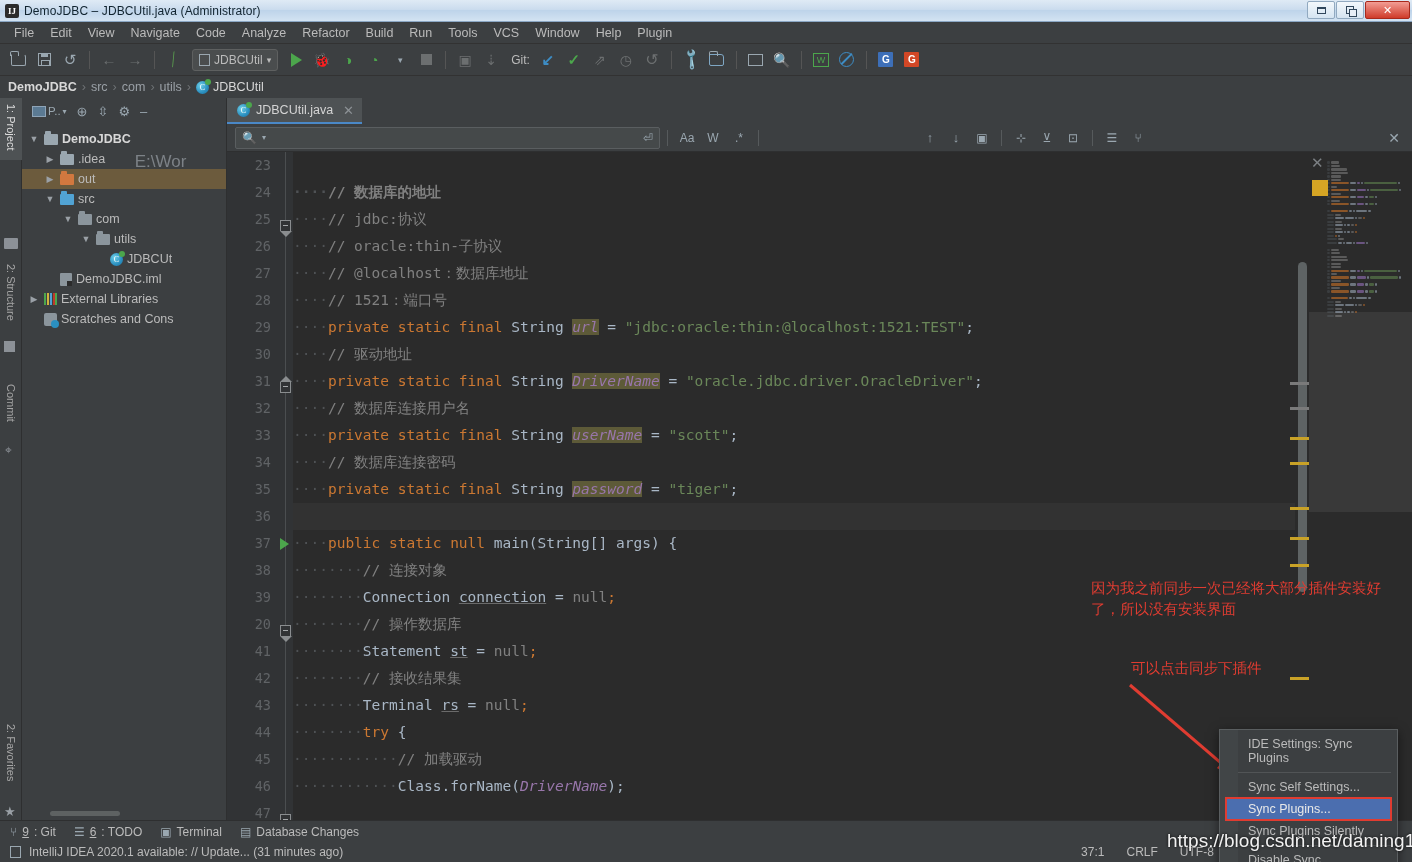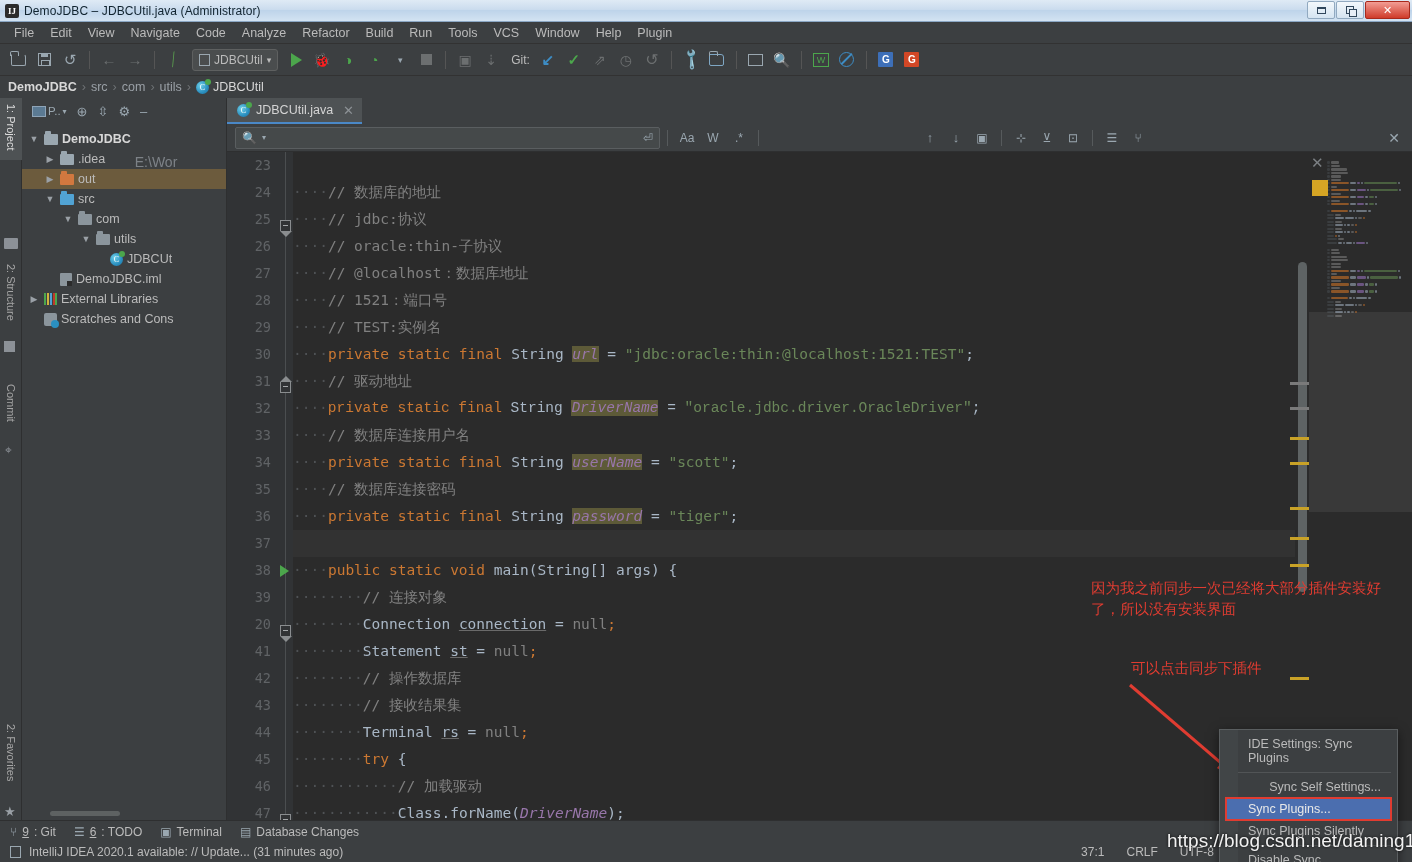--- a/index.html
+++ b/index.html
@@ -133,21 +133,21 @@
   .trow.hl { background: #6c5b3d; }
   .tw { width: 12px; text-align: center; color: #9aa0a6; font-size: 9px; flex:none; }
   .fold { width:14px;height:11px;border-radius:1px;flex:none; position:relative;}
   .fold.gray  { background:#9aa7b0; }
   .fold.orange{ background:#d2783f; }
   .fold.src   { background:#51a3d4; }
   .fold.pkg   { background:#8b959c; }
   .fold:before{content:'';position:absolute;left:1px;top:-3px;width:6px;height:3px;border-radius:1px 1px 0 0;background:inherit;}
   .tlabel { font-size:12.5px; }
   .tlabel.bold { font-weight: bold; color: #d8d8d8; }
-  .tpath { font-size: 14px; color: #7d8287; margin-top: 46px; }
+  .tpath { font-size: 17px; color: #7d8287; margin-top: 46px; }
   .lib-icon{width:13px;height:12px;background:repeating-linear-gradient(90deg,#4ca64c 0 2px,#3c3f41 2px 3px,#d2b23f 3px 5px,#3c3f41 5px 6px,#51a3d4 6px 8px,#3c3f41 8px 9px,#c0392b 9px 11px);flex:none;}
   .iml-icon{width:12px;height:13px;background:#8b959c;position:relative;flex:none;border-radius:1px;}
   .iml-icon:after{content:'';position:absolute;right:0;bottom:0;width:5px;height:5px;background:#2b2b2b;}
   .scr-icon{width:13px;height:13px;background:#8b959c;border-radius:2px;position:relative;flex:none;}
   .scr-icon:after{content:'';position:absolute;right:-2px;bottom:-2px;width:8px;height:8px;border-radius:50%;background:#2a8fc0;}
   .pp-hscroll{position:absolute;left:28px;bottom:4px;width:70px;height:5px;background:#5e6262;border-radius:3px;}
 
   
   .editor-area { position: absolute; top: 98px; left: 227px; width: 1185px; height: 722px; background: #2b2b2b; }
   .tabstrip { height: 26px; background: #3c3f41; display: flex; align-items: flex-end; }
@@ -570,39 +570,38 @@
       <div class="foldcol">
         <div class="foldline"></div>
         <div class="fmark down" style="top:68px;"></div>
         <div class="fmark up" style="top:230px;"></div>
         <div class="fmark down" style="top:473px;"></div>
         <div class="fmark down" style="top:662px;"></div>
       </div>
 
       <div class="codelines" id="codelines">
           <div class="cline" style="position: relative;"></div>
-          <div class="cline" style="position: relative;"><span class="dot">····</span><span class="cm">// 数据库的地址</span></div>
+          <div class="cline" style="position: relative; font-weight: bold;"><span class="dot">····</span><span class="cm">// 数据库的地址</span></div>
           <div class="cline" style="position: relative;"><span class="dot">····</span><span class="cm">// jdbc:协议</span></div>
           <div class="cline" style="position: relative;"><span class="dot">····</span><span class="cm">// oracle:thin-子协议</span></div>
           <div class="cline" style="position: relative;"><span class="dot">····</span><span class="cm">// @localhost：数据库地址</span></div>
           <div class="cline" style="position: relative;"><span class="dot">····</span><span class="cm">// 1521：端口号</span></div>
-          <div class="cline" style="position: relative;"><span class="dot">····</span><span class="cm">// TEST:实例名</span></div>
           <div class="cline" style="position: relative;"><span class="dot">····</span><span class="kw">private static final </span><span class="typ">String </span><span class="fld">url</span><span class="punc"> = </span><span class="str">"jdbc:oracle:thin:@localhost:1521:TEST"</span><span class="punc">;</span></div>
           <div class="cline" style="position: relative;"><span class="dot">····</span><span class="cm">// 驱动地址</span></div>
-          <div class="cline" style="position: relative; font-family: Liberation Mono, monospace;"><span class="dot">····</span><span class="kw">private static final </span><span class="typ">String </span><span class="fld">DriverName</span><span class="punc"> = </span><span class="str">"oracle.jdbc.driver.OracleDriver"</span><span class="punc">;</span></div>
+          <div class="cline" style="position: relative;"><span class="dot">····</span><span class="kw">private static final </span><span class="typ">String </span><span class="fld">DriverName</span><span class="punc"> = </span><span class="str">"oracle.jdbc.driver.OracleDriver"</span><span class="punc">;</span></div>
           <div class="cline" style="position: relative;"><span class="dot">····</span><span class="cm">// 数据库连接用户名</span></div>
           <div class="cline" style="position: relative;"><span class="dot">····</span><span class="kw">private static final </span><span class="typ">String </span><span class="fld">userName</span><span class="punc"> = </span><span class="str">"scott"</span><span class="punc">;</span></div>
           <div class="cline" style="position: relative;"><span class="dot">····</span><span class="cm">// 数据库连接密码</span></div>
           <div class="cline" style="position: relative;"><span class="dot">····</span><span class="kw">private static final </span><span class="typ">String </span><span class="fld">password</span><span class="punc"> = </span><span class="str">"tiger"</span><span class="punc">;</span></div>
           <div class="cline cur" style="position: relative;"></div>
-          <div class="cline" style="position: relative;"><span class="runmark"></span><span class="dot">····</span><span class="kw">public static void </span><span class="typ">main</span><span class="punc">(</span><span class="typ">String[] args</span><span class="punc">) {</span></div>
+          <div class="cline" style="position: relative;"><span class="runmark"></span><span class="dot">····</span><span class="kw">public static null </span><span class="typ">main</span><span class="punc">(</span><span class="typ">String[] args</span><span class="punc">) {</span></div>
           <div class="cline" style="position: relative;"><span class="dot">········</span><span class="cm">// 连接对象</span></div>
           <div class="cline" style="position: relative;"><span class="dot">········</span><span class="typ">Connection </span><span class="loc">connection</span><span class="punc"> = </span><span class="cm">null</span><span class="kw">;</span></div>
+          <div class="cline" style="position: relative;"><span class="dot">········</span><span class="cm">// 操作数据库</span></div>
           <div class="cline" style="position: relative;"><span class="dot">········</span><span class="typ">Statement </span><span class="loc">st</span><span class="punc"> = </span><span class="cm">null</span><span class="kw">;</span></div>
-          <div class="cline" style="position: relative;"><span class="dot">········</span><span class="cm">// 操作数据库</span></div>
           <div class="cline" style="position: relative;"><span class="dot">········</span><span class="cm">// 接收结果集</span></div>
           <div class="cline" style="position: relative;"><span class="dot">········</span><span class="typ">Terminal </span><span class="loc">rs</span><span class="punc"> = </span><span class="cm">null</span><span class="kw">;</span></div>
           <div class="cline" style="position: relative;"><span class="dot">········</span><span class="kw">try</span><span class="punc"> {</span></div>
           <div class="cline" style="position: relative;"><span class="dot">············</span><span class="cm">// 加载驱动</span></div>
           <div class="cline" style="position: relative;"><span class="dot">············</span><span class="typ">Class</span><span class="punc">.</span><span class="typ">forName</span><span class="punc">(</span><span class="fld2">DriverName</span><span class="punc">);</span></div>
         </div>
 
       <div class="markbar"></div>
       <div class="sbthumb" style="top:110px;height:330px;"></div>
       <div class="mk" style="background:#7a7a7a;top:230px;"></div>
@@ -876,21 +875,21 @@
 
   <svg class="arrow-svg" width="160" height="120" style="left:1125px;top:680px;">
     <line x1="5" y1="5" x2="110" y2="95" stroke="#e03c31" stroke-width="3"></line>
     <polygon points="112,100 92,88 100,78" fill="#e03c31"></polygon>
   </svg>
 
   <div class="ctxmenu">
     <div class="ctx-railL"></div>
     <div class="ctx-head" style="position:relative;">IDE Settings: Sync Plugins</div>
     <div class="ctx-sep"></div>
-    <div class="ctx-item" style="position:relative;text-align:right;">Sync Self Settings...</div>
+    <div class="ctx-item" style="position:relative;">Sync Self Settings...</div>
     <div class="ctx-item sel" style="position:relative;">Sync Plugins...</div>
     <div class="ctx-item" style="position:relative;">Sync Plugins Silently</div>
     <div class="ctx-sep"></div>
     <div class="ctx-item" style="position:relative;">Disable Sync...</div>
   </div>
 
   <div class="bottombar">
     <div class="bb-item">
       <span style="color:#9aa7b0;">⑂</span>
       <span class="bb-u">9</span>

